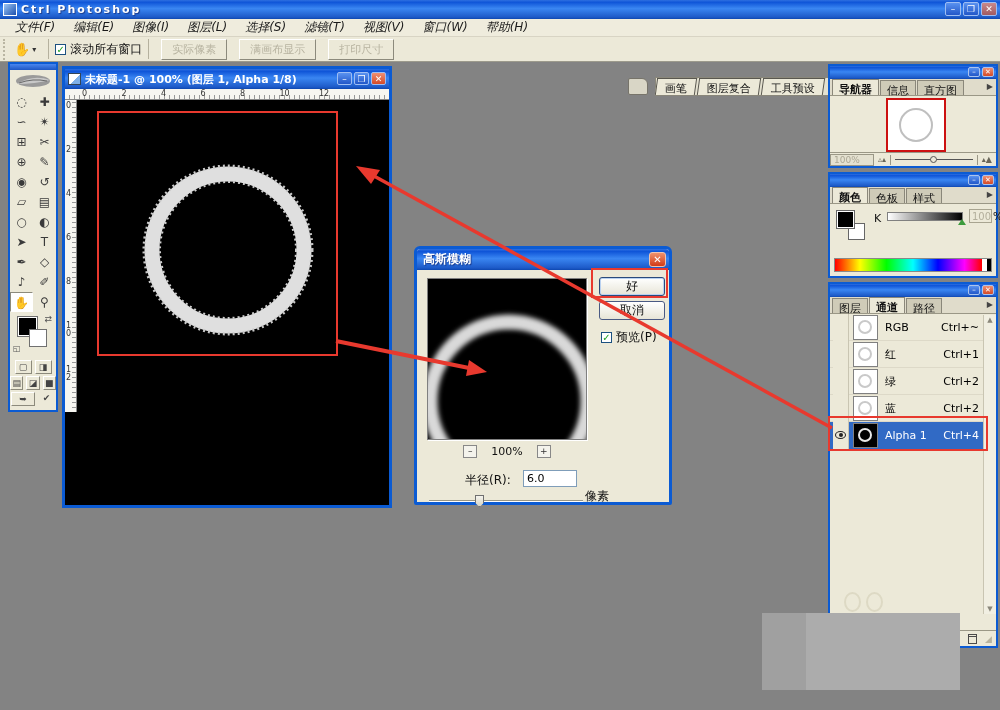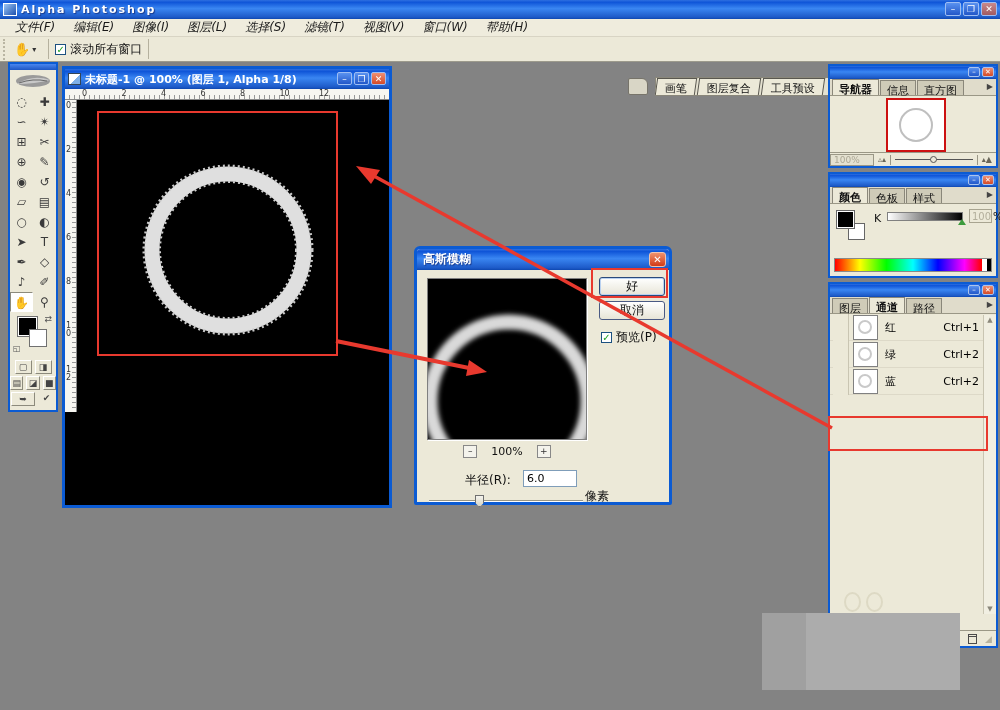--- a/index.html
+++ b/index.html
@@ -209,21 +209,21 @@
   #wm2 { position:absolute; left:762px; top:613px; width:44px; height:77px; background:#A0A0A0; z-index:20; }
   #annotations { position:absolute; left:0; top:0; width:1000px; height:710px; z-index:30; pointer-events:none; }
 </style>
 </head>
 <body>
 
 <div id="app">
 
   <div id="titlebar" class="xp-grad">
     <div id="app-icon"></div>
-    <span id="app-title">Alpha Photoshop</span>
+    <span id="app-title">Ctrl Photoshop</span>
     <div class="winbtns">
       <div class="winbtn">–</div>
       <div class="winbtn">❐</div>
       <div class="winbtn close">✕</div>
     </div>
   </div>
 
   <div id="menubar">
       <div class="menu-item">文件(F)</div>
       <div class="menu-item">编辑(E)</div>
@@ -239,20 +239,25 @@
   <div id="optionsbar">
     <div id="opt-grip"></div>
     <span id="opt-tool">✋</span>
     <span class="drop-caret">▾</span>
     <div class="vsep"></div>
     <label id="opt-check">
       <span class="cbx">✓</span>
       <span>滚动所有窗口</span>
     </label>
     <div class="vsep"></div>
+    <div id="opt-buttons" style="display:flex;">
+        <div class="opt-btn">实际像素</div>
+        <div class="opt-btn">满画布显示</div>
+        <div class="opt-btn">打印尺寸</div>
+      </div>
     <div id="well-area">
       <div id="file-icon"></div>
       <div id="well-tabs" style="display:flex;">
           <div class="well-tab"><span>画笔</span></div>
           <div class="well-tab"><span>图层复合</span></div>
           <div class="well-tab"><span>工具预设</span></div>
         </div>
     </div>
   </div>
 
@@ -448,20 +453,28 @@
         <div class="pal-btn close">✕</div>
       </div>
     </div>
     <div class="pal-tabs" id="ch-tabs">
         <div class="tab">图层</div>
         <div class="tab active">通道</div>
         <div class="tab">路径</div>
         <span class="tab-arrow">▶</span>
       </div>
     <div id="channel-rows">
+        <div class="ch-row">
+          <div class="eyecell"></div>
+          <div class="ch-thumb">
+            <div class="c"></div>
+          </div>
+          <div class="ch-name">RGB</div>
+          <div class="ch-key">Ctrl+~</div>
+        </div>
         <div class="ch-row">
           <div class="eyecell"></div>
           <div class="ch-thumb">
             <div class="c"></div>
           </div>
           <div class="ch-name">红</div>
           <div class="ch-key">Ctrl+1</div>
         </div>
         <div class="ch-row">
           <div class="eyecell"></div>
@@ -472,20 +485,30 @@
           <div class="ch-key">Ctrl+2</div>
         </div>
         <div class="ch-row">
           <div class="eyecell"></div>
           <div class="ch-thumb">
             <div class="c"></div>
           </div>
           <div class="ch-name">蓝</div>
           <div class="ch-key">Ctrl+2</div>
         </div>
+        <div class="ch-row selected">
+          <div class="eyecell">
+            <div class="eye"></div>
+          </div>
+          <div class="ch-thumb dark">
+            <div class="c"></div>
+          </div>
+          <div class="ch-name">Alpha 1</div>
+          <div class="ch-key">Ctrl+4</div>
+        </div>
       </div>
     <div class="ghost" style="left:14px; top:308px;"></div>
     <div class="ghost" style="left:36px; top:308px;"></div>
     <div id="ch-scroll">
       <div class="up">▲</div>
       <div class="dn">▼</div>
     </div>
     <div id="ch-footer">
       <div class="trash"></div>
       <span class="grip">◢</span>

